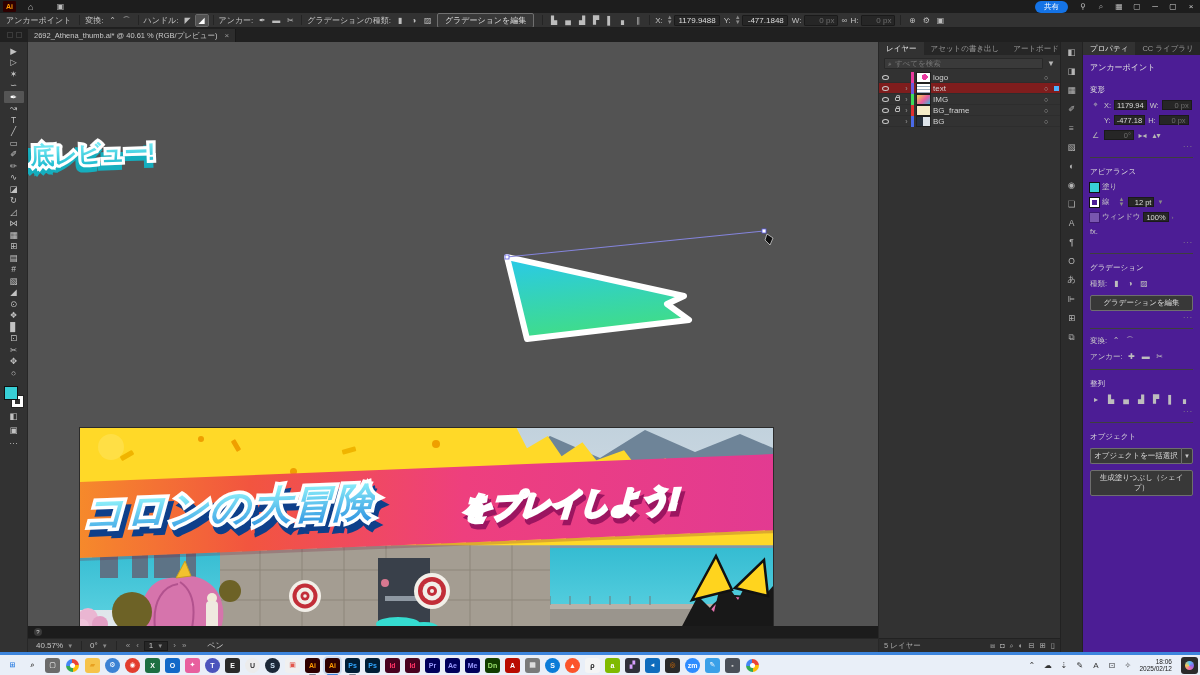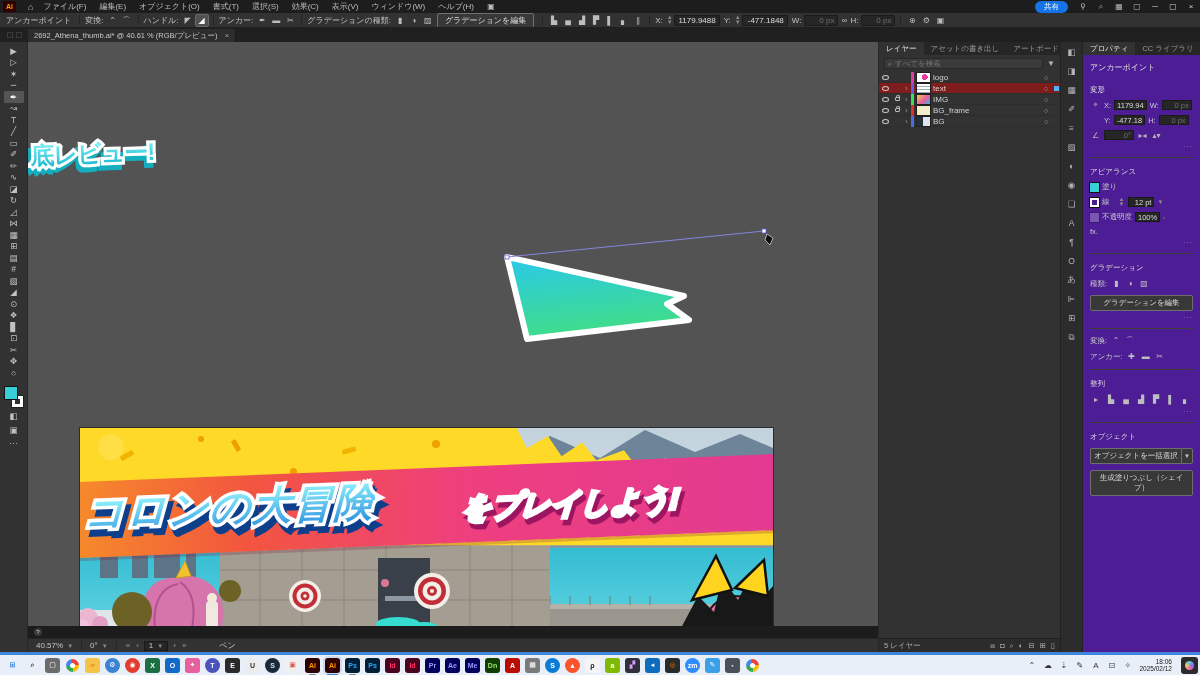--- a/index.html
+++ b/index.html
@@ -56,21 +56,21 @@
   .hintbar{height:12px;background:#1c1c1c;display:flex;align-items:center;font-size:7.5px;color:#c2c2c2;
     padding-left:6px;gap:5px;flex:0 0 auto;white-space:nowrap;overflow:hidden}
   .hint-ic{width:8px;height:8px;border-radius:50%;background:#3a3a3a;color:#ddd;font-size:6px;
     display:flex;align-items:center;justify-content:center}
   .statusbar{height:14px;background:#323232;border-top:1px solid #262626;display:flex;align-items:center;
     font-size:8px;color:#c4c4c4;gap:4px;padding-left:8px;flex:0 0 auto}
   .sb-arrow{color:#8a8a8a;font-size:6px}
   .sb-sep{width:1px;height:9px;background:#252525;margin:0 4px}
   .sb-navbtn{color:#9a9a9a;font-size:8px;margin:0 1px}
   .sb-field{background:#262626;border:1px solid #1a1a1a;padding:0 4px;height:10px;display:flex;align-items:center;gap:4px}
-  .sb-tool{margin-left:28px;color:#cfcfcf}
+  .sb-tool{margin-left:16px;color:#cfcfcf}
   
   .stack{position:absolute}
   .stack .l{position:absolute;left:0;top:0;white-space:nowrap}
   .logo-wrap{left:2px;top:98px;transform:rotate(-2deg);font-weight:bold;font-size:24px;letter-spacing:-1px;z-index:3}
   .lg-sh{color:#15aebe;-webkit-text-stroke:6px #15aebe;transform:translate(-3px,5px)}
   .lg-st{color:#fff;-webkit-text-stroke:6px #fff}
   .lg-fi{background:linear-gradient(180deg,#6fe6f2 25%,#17b7cc 90%);-webkit-background-clip:text;background-clip:text;color:transparent}
   .artsvg{position:absolute;left:0;top:0;z-index:2}
   
   .banner{position:absolute;left:52px;top:386px;width:693px;height:202px;overflow:hidden;outline:1px solid #2b2b2b;z-index:1}
@@ -167,31 +167,20 @@
 </style>
 </head>
 <body>
 
 <div class="screen">
   <div class="app">
 
     <div class="titlebar">
       <div class="ai-badge">Ai</div>
       <div class="home-ic">⌂</div>
-      <div id="menus">
-          <span class="menu-item">ファイル(F)</span>
-          <span class="menu-item">編集(E)</span>
-          <span class="menu-item">オブジェクト(O)</span>
-          <span class="menu-item">書式(T)</span>
-          <span class="menu-item">選択(S)</span>
-          <span class="menu-item">効果(C)</span>
-          <span class="menu-item">表示(V)</span>
-          <span class="menu-item">ウィンドウ(W)</span>
-          <span class="menu-item">ヘルプ(H)</span>
-        </div>
       <div class="tb-ic" style="margin-left:10px">▣</div>
       <div class="tb-spacer"></div>
       <div class="share-pill">共有</div>
       <div id="tb-right-icons" style="display:flex">
           <span class="tb-ic">⚲</span>
           <span class="tb-ic">⌕</span>
           <span class="tb-ic">▦</span>
           <span class="tb-ic">▢</span>
         </div>
       <div class="winbtns" id="win-buttons">
@@ -639,21 +628,21 @@
           </div>
           <div class="pp-row">
             <span class="pp-stroke-sw"></span>
             <span>線</span>
             <span class="stepper" style="margin-left:6px">▲<br>▼</span>
             <span class="pp-field" style="min-width:26px">12 pt</span>
             <span class="sb-arrow">▼</span>
           </div>
           <div class="pp-row">
             <span class="pp-swatch" style="background:#fff;opacity:.25"></span>
-            <span>不透明度</span>
+            <span>ウィンドウ</span>
             <span class="pp-field" style="min-width:24px">100%</span>
             <span class="sb-arrow">›</span>
           </div>
           <div class="pp-row">
               <span>fx.</span>
             </div>
           <div class="pp-more">···</div>
           <hr class="pp-hr">
 
           <div class="pp-sec-title">グラデーション</div>

